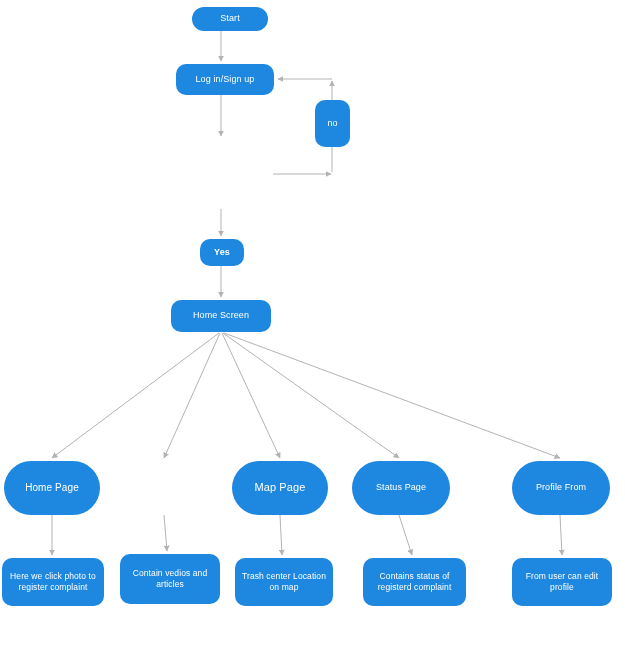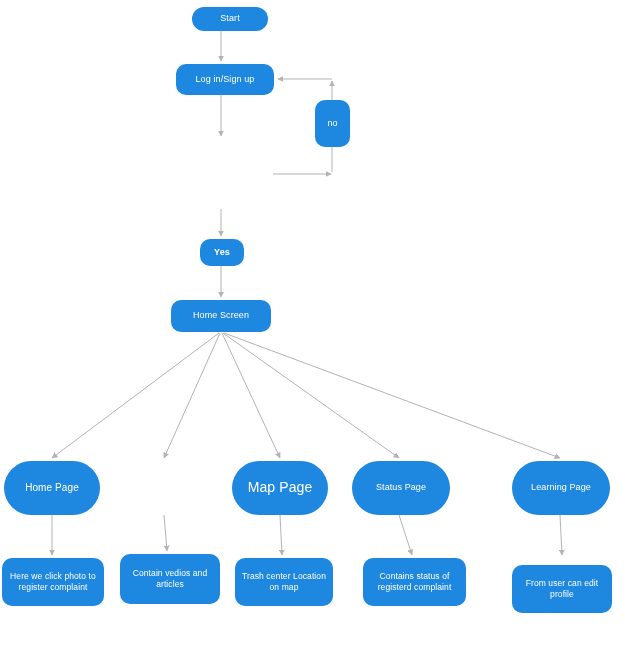--- a/index.html
+++ b/index.html
@@ -114,45 +114,45 @@
 
   <div class="node rounded" style="left:171px; top:300px; width:100px; height:32px; font-size:9px;">
     <span>Home Screen</span>
   </div>
 
   <div class="node stadium" style="left:4px; top:461px; width:96px; height:54px; font-size:10px;">
     <span>Home Page</span>
   </div>
 
 
-  <div class="node stadium" style="left:232px; top:461px; width:96px; height:54px; font-size:14px;">
+  <div class="node stadium" style="left:232px; top:461px; width:96px; height:54px; font-size:11px;">
     <span>Map Page</span>
   </div>
 
   <div class="node stadium" style="left:352px; top:461px; width:98px; height:54px; font-size:9px;">
     <span>Status Page</span>
   </div>
 
   <div class="node stadium" style="left:512px; top:461px; width:98px; height:54px; font-size:9px;">
-    <span>Learning Page</span>
+    <span>Profile From</span>
   </div>
 
   <div class="node rect" style="left:2px; top:558px; width:102px; height:48px; font-size:8.5px;">
     <span>Here we click photo to register complaint</span>
   </div>
 
   <div class="node rect" style="left:120px; top:554px; width:100px; height:50px; font-size:8.5px;">
     <span>Contain vedios and articles</span>
   </div>
 
   <div class="node rect" style="left:363px; top:558px; width:103px; height:48px; font-size:8.5px;">
     <span>Contains status of registerd complaint</span>
   </div>
 
   <div class="node rect" style="left:235px; top:558px; width:98px; height:48px; font-size:8.5px;">
     <span>Trash center Location on map</span>
   </div>
 
-  <div class="node rect" style="left:512px; top:558px; width:100px; height:48px; font-size:8.5px;margin-top:7px;">
+  <div class="node rect" style="left:512px; top:558px; width:100px; height:48px; font-size:8.5px;">
     <span>From user can edit profile</span>
   </div>
 
 </div>
 
 </body></html>

